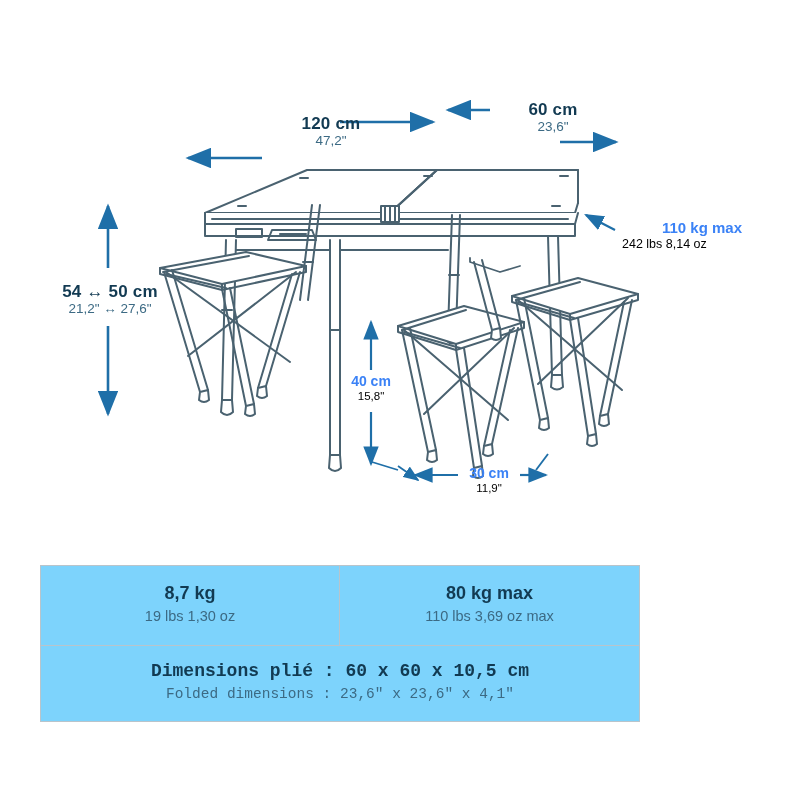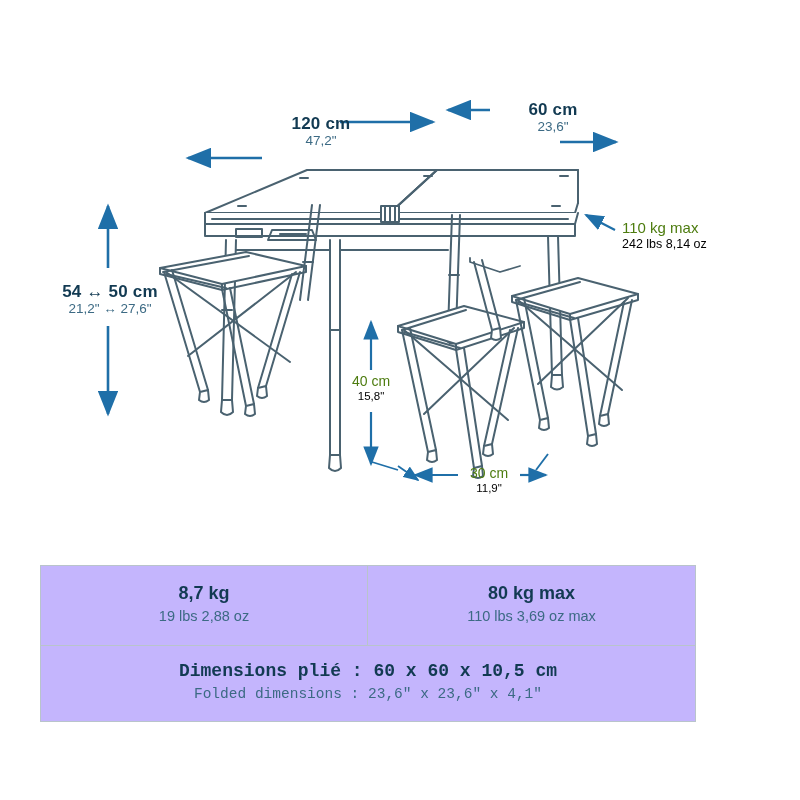--- a/index.html
+++ b/index.html
@@ -41,37 +41,38 @@
     color: #123a52;
     letter-spacing: .2px;
   }
   .dim-sub {
     font-size: 13.5px;
     font-weight: normal;
     color: #3c6a84;
   }
   .dim-main-sm {
     font-size: 14px;
-    font-weight: normal;
-    color: #4d7c0f;
+    font-weight: bold;
+    color: #3b82f6;
+    text-align: center;
   }
   .dim-sub-sm {
     font-size: 11.5px;
     font-weight: normal;
     color: #000000;
   }
   
   #spec-table {
     position: absolute;
     left: 40px;
     top: 565px;
-    width: 656px;
+    width: 600px;
     border: 1.4px solid #b9c4cb;
     box-sizing: border-box;
-    background: #c4b5fd;
+    background: #7dd3fc;
   }
   .spec-row {
     display: flex;
     width: 100%;
   }
   .spec-cell {
     flex: 1 1 50%;
     box-sizing: border-box;
     padding: 16px 10px 18px 10px;
     text-align: center;
@@ -244,21 +245,21 @@
 
       <line x1="458" y1="475" x2="415" y2="475" marker-end="url(#arwS)"></line>
       <line x1="520" y1="475" x2="546" y2="475" marker-end="url(#arwS)"></line>
 
       <line x1="398" y1="466" x2="418" y2="480" marker-end="url(#arwS)" stroke-width="1.8"></line>
       <line x1="548" y1="454" x2="536" y2="470" stroke-width="1.8"></line>
       <line x1="372" y1="462" x2="398" y2="470" stroke-width="1.8"></line>
     </g>
   </svg>
 
-  <div class="dim-label" style="left:241px; top:114px; width:160px;">
+  <div class="dim-label" style="left:251px; top:114px; width:160px;">
     <div class="dim-main">120 cm</div>
     <div class="dim-sub">47,2"</div>
   </div>
 
   <div class="dim-label" style="left:483px; top:100px; width:140px;">
     <div class="dim-main">60 cm</div>
     <div class="dim-sub">23,6"</div>
   </div>
 
   <div class="dim-label" style="left:40px; top:282px; width:140px;">
@@ -278,21 +279,21 @@
 
   <div class="dim-label" style="left:452px; top:466px; width:74px;">
     <div class="dim-main-sm">30 cm</div>
     <div class="dim-sub-sm">11,9"</div>
   </div>
 
   <div id="spec-table">
     <div class="spec-row top">
       <div class="spec-cell left">
         <div class="spec-main">8,7 kg</div>
-        <div class="spec-sub">19 lbs 2,88 oz</div>
+        <div class="spec-sub">19 lbs 1,30 oz</div>
       </div>
       <div class="spec-cell">
         <div class="spec-main">80 kg max</div>
         <div class="spec-sub">110 lbs 3,69 oz max</div>
       </div>
     </div>
     <div class="spec-row">
       <div class="spec-full">
         <div class="spec-main">Dimensions plié : 60 x 60 x 10,5 cm</div>
         <div class="spec-sub">Folded dimensions : 23,6" x 23,6" x 4,1"</div>

